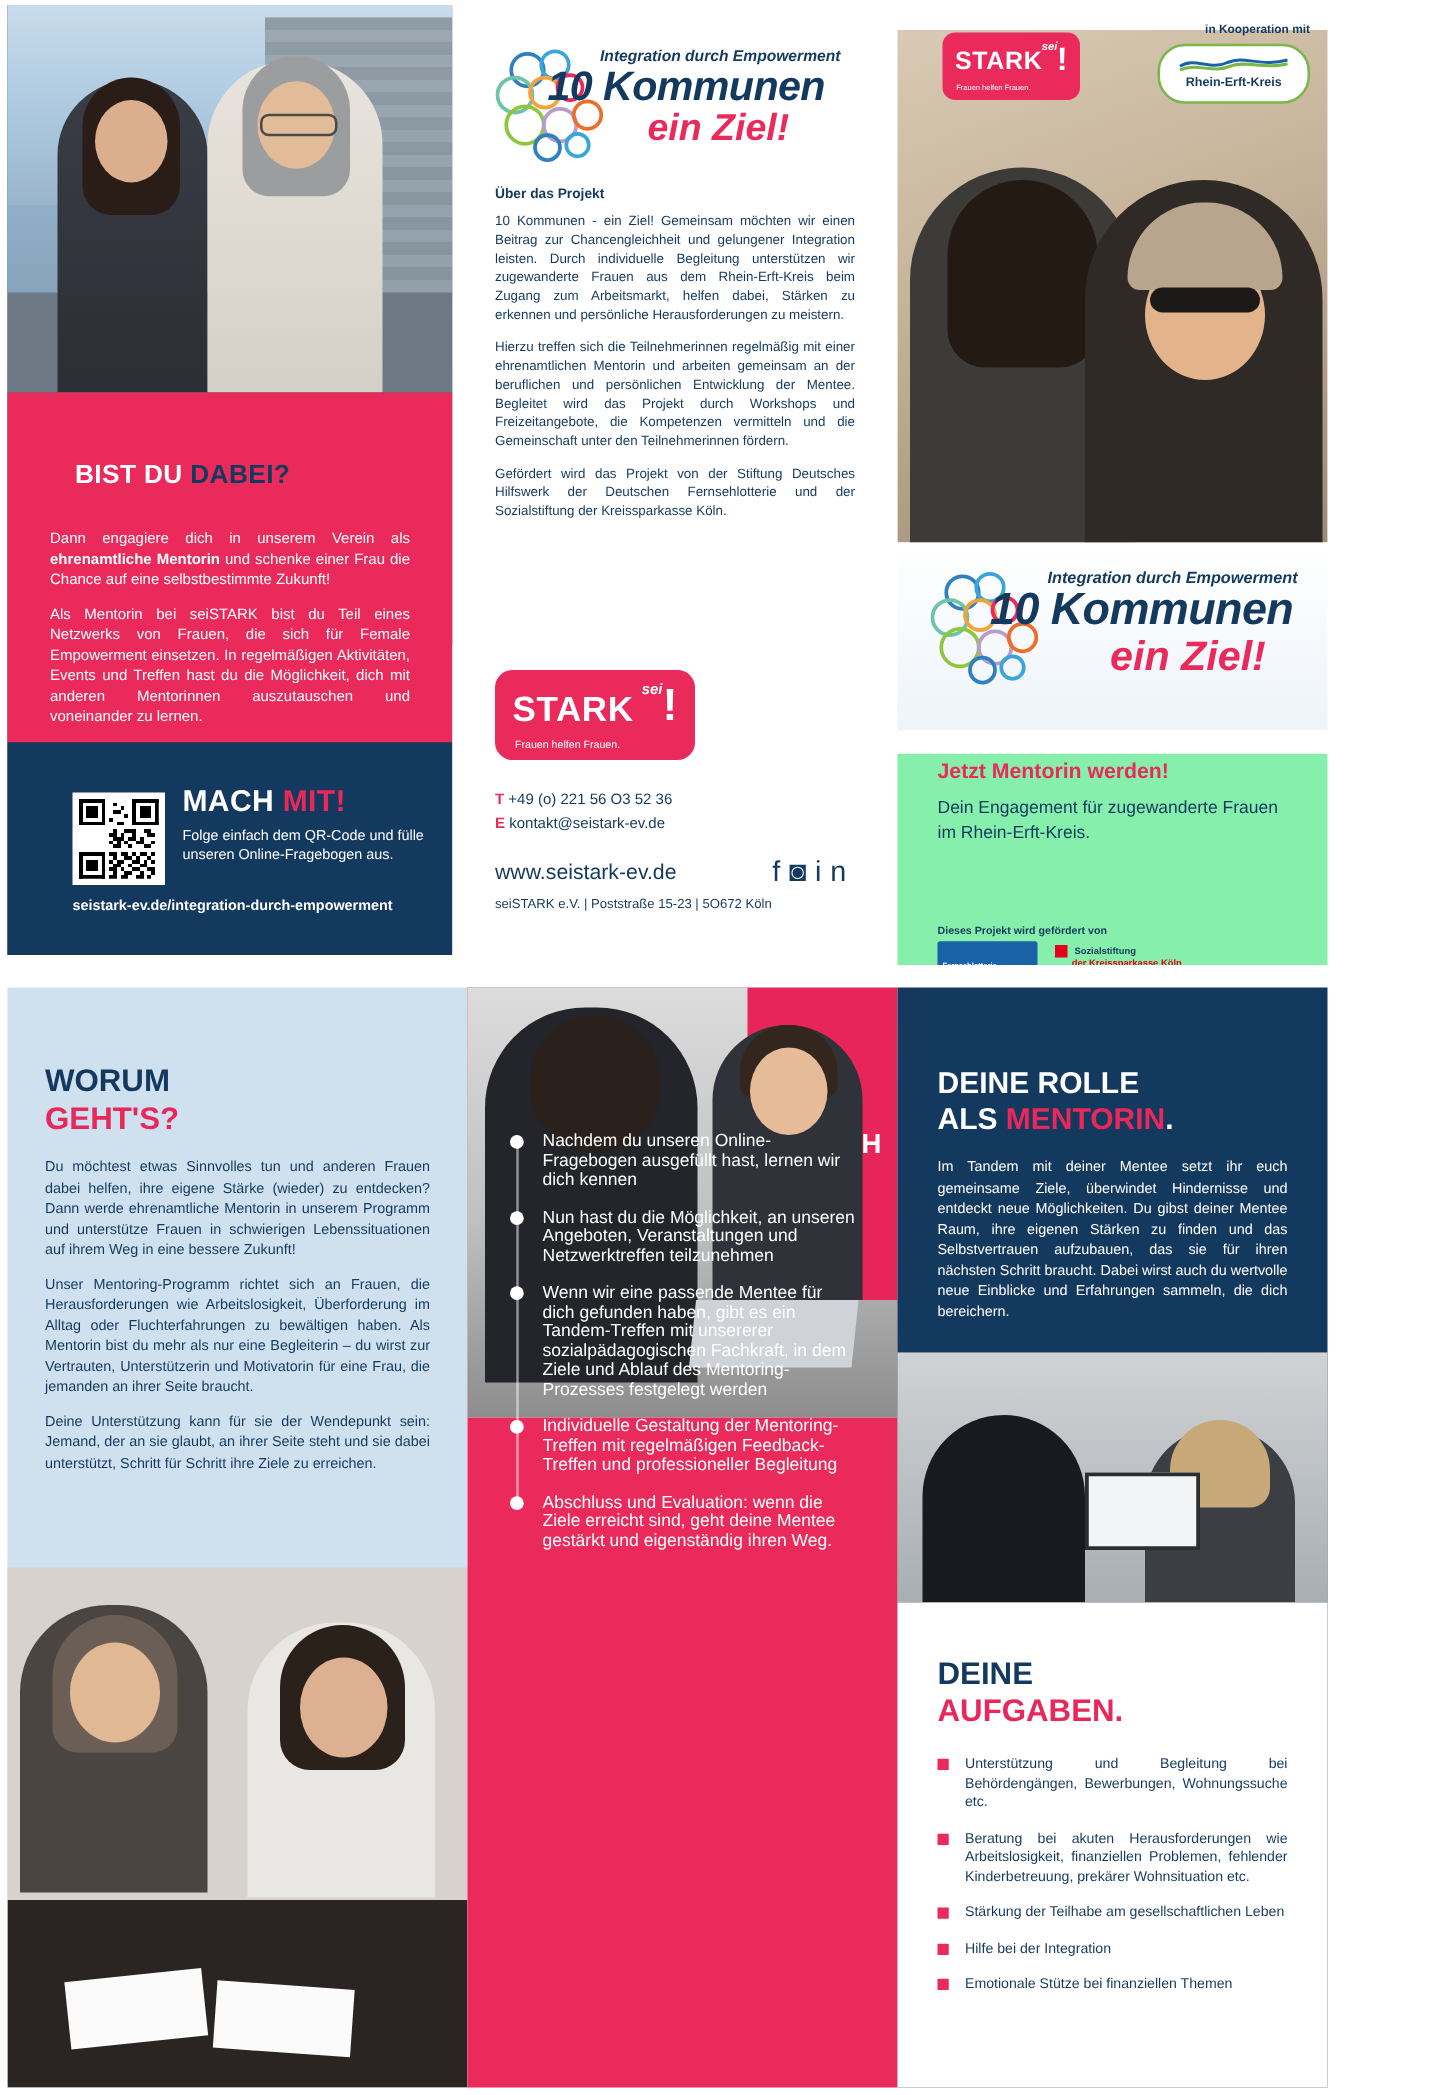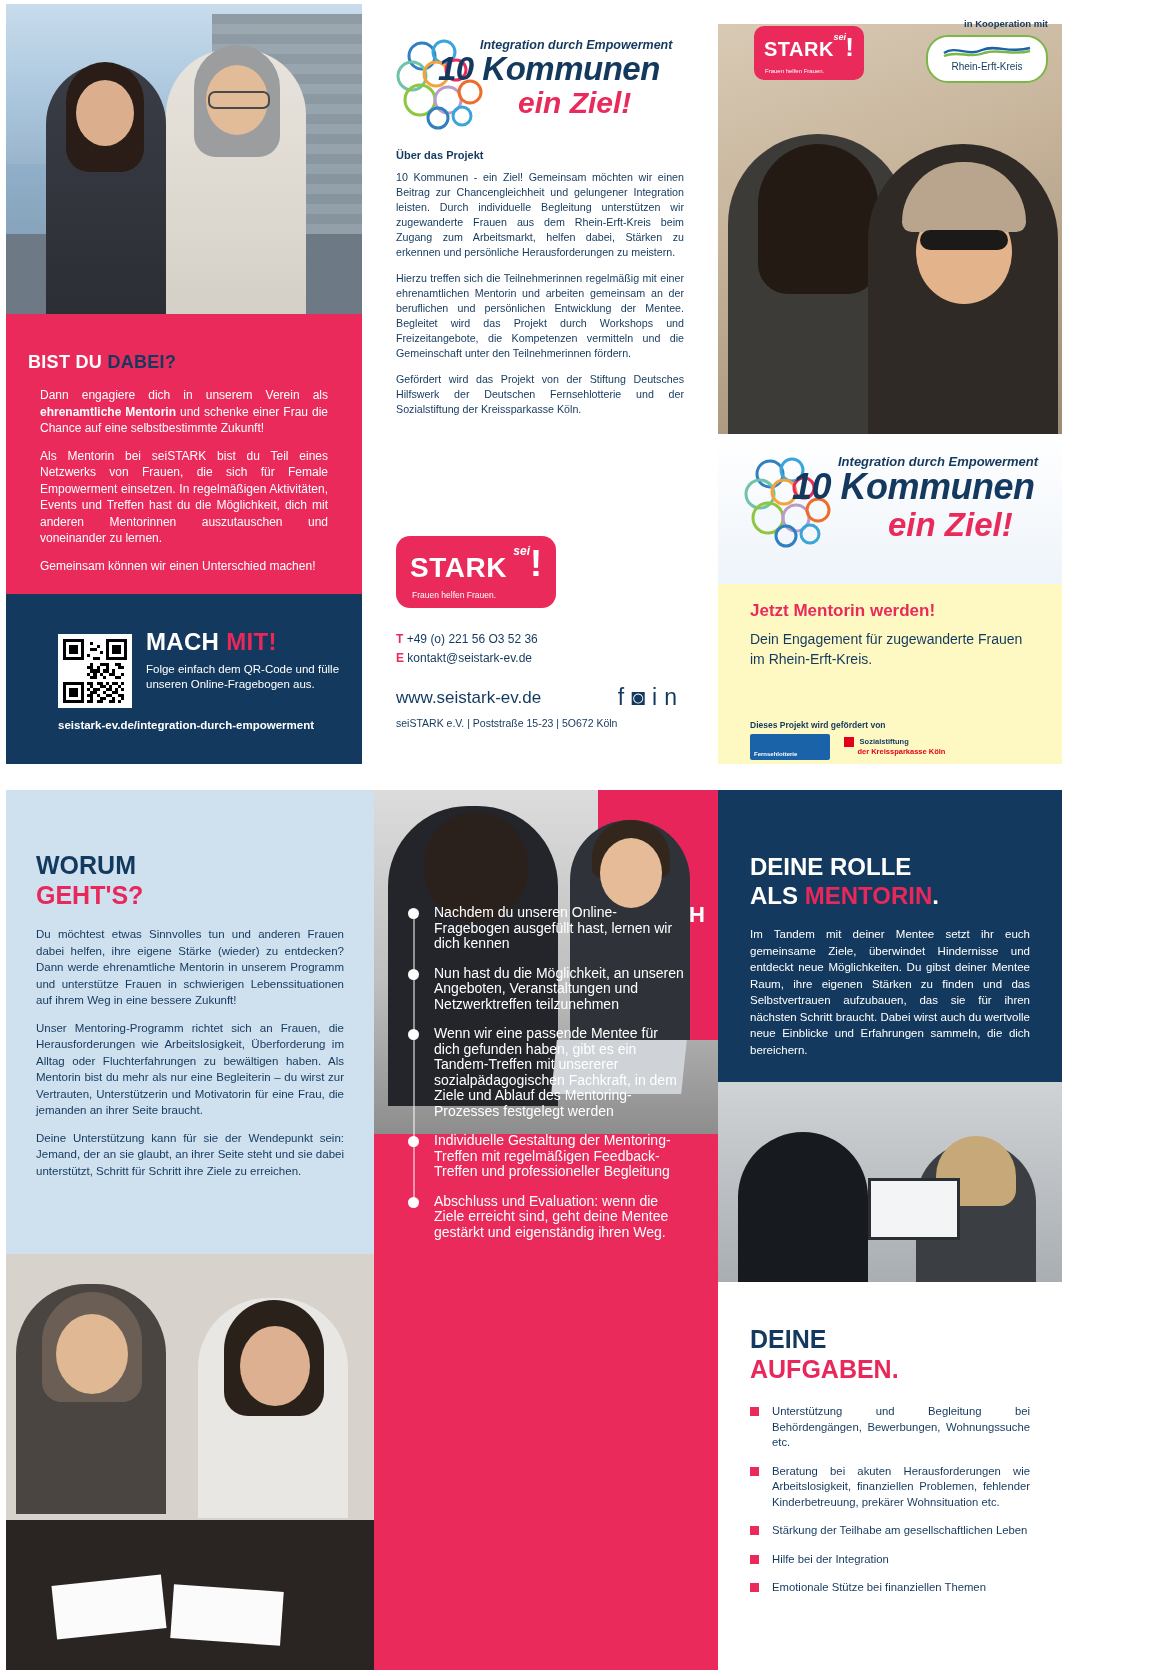--- a/index.html
+++ b/index.html
@@ -26,21 +26,21 @@
      background:linear-gradient(180deg,#3a3d45 0%,#2b2e35 100%);}
   .p1 .hair{position:absolute;left:20px;top:-2px;width:78px;height:110px;border-radius:40px 40px 24px 24px;background:#2a1d17;}
   .p1 .face{position:absolute;left:30px;top:16px;width:58px;height:66px;border-radius:50%;background:#dbae8d;}
   .p2{position:absolute;left:160px;bottom:0;width:140px;height:265px;border-radius:66px 66px 0 0;
      background:linear-gradient(180deg,#e8e4dd 0%,#d5d0c7 100%);}
   .p2 .hair{position:absolute;left:28px;top:-4px;width:86px;height:112px;border-radius:44px 44px 22px 22px;background:#9b9d9f;}
   .p2 .face{position:absolute;left:40px;top:16px;width:62px;height:70px;border-radius:50%;background:#e2bb99;}
   .p2 .glass{position:absolute;left:42px;top:42px;width:58px;height:14px;border:2px solid #4a4a4a;border-radius:7px;}
 
   .s1-redbox{position:absolute;left:0;top:310px;width:356px;height:280px;background:#ea2a5b;color:#fff;}
-  .s1-redbox h2{margin:0;padding:38px 34px 14px 22px;font-size:18px;letter-spacing:.3px;font-weight:bold;}
+  .s1-redbox h2{margin:16px;padding:38px 34px 14px 38px;font-size:21px;letter-spacing:.3px;font-weight:bold;}
   .s1-redbox .body{padding:0 34px;font-size:12px;line-height:16.5px;text-align:justify;}
   .s1-navyblock{position:absolute;left:0;top:590px;width:356px;height:170px;background:#14395e;color:#fff;}
   .qr{position:absolute;left:52px;top:40px;width:74px;height:74px;background:#fff;padding:5px;box-sizing:border-box;}
   .qr svg{display:block;}
   .machmit{position:absolute;left:140px;top:34px;}
   .machmit h3{margin:0;font-size:24px;font-weight:bold;color:#fff;letter-spacing:.3px;}
   .machmit p{margin:6px 0 0 0;font-size:11.5px;line-height:15px;color:#fff;}
   .s1-url{position:absolute;left:52px;top:125px;font-size:11.5px;font-weight:bold;color:#fff;}
 
   .s1-col2{position:absolute;left:356px;top:0;width:356px;height:760px;background:#fff;}
@@ -61,35 +61,35 @@
   .contact .lbl{color:#ea2a5b;font-weight:bold;}
   .www{font-size:17px;font-weight:normal;color:#14395e;}
   .addr{font-size:10.5px;color:#14395e;}
   .socials{font-size:23px;color:#14395e;letter-spacing:7px;}
 
   .s1-col3{position:absolute;left:712px;top:0;width:344px;height:760px;background:#fff;}
   .s1c3-top{position:absolute;left:0;top:0;width:344px;height:110px;background:#fff;}
   .koop{position:absolute;right:14px;top:14px;text-align:center;}
   .koop .t{font-size:9.5px;font-weight:bold;color:#14395e;text-align:right;}
   .rek{margin-top:6px;width:118px;height:44px;border-radius:22px;border:2px solid #7ab648;position:relative;background:#fff;}
-  .rek .txt{position:absolute;left:0;right:0;top:24px;text-align:center;font-size:10px;font-weight:normal;color:#14395e;}
+  .rek .txt{position:absolute;left:0;right:0;top:24px;text-align:center;font-size:10px;font-weight:bold;color:#14395e;}
   .rek .wave{position:absolute;left:14px;top:8px;width:90px;height:12px;}
   .s1c3-photo{position:absolute;left:0;top:20px;width:344px;height:410px;overflow:hidden;background:#e6d9c8;}
   .hug{position:absolute;left:0;top:0;width:100%;height:100%;
     background:linear-gradient(160deg,#d9cab5 0%,#c7b49b 40%,#9c8a74 100%);}
   .hugA{position:absolute;left:10px;bottom:-30px;width:180px;height:330px;border-radius:90px 90px 0 0;background:#3d3b38;}
   .hugA .f{position:absolute;left:44px;top:40px;width:92px;height:104px;border-radius:50%;background:#d8a781;}
   .hugA .h{position:absolute;left:30px;top:10px;width:120px;height:150px;border-radius:60px 60px 30px 30px;background:#241a14;}
   .hugB{position:absolute;right:4px;bottom:-30px;width:190px;height:320px;border-radius:95px 95px 0 0;background:#2f2a25;}
   .hugB .f{position:absolute;left:48px;top:56px;width:96px;height:104px;border-radius:50%;background:#e3b48c;}
   .hugB .beanie{position:absolute;left:34px;top:18px;width:124px;height:70px;border-radius:62px 62px 10px 10px;background:#b9a58d;}
   .hugB .sun{position:absolute;left:52px;top:86px;width:88px;height:20px;background:#1c1a18;border-radius:10px;}
   .s1c3-logo{position:absolute;left:0;top:430px;width:344px;height:150px;
     background:linear-gradient(180deg,#ffffff 0%,#eef4fa 100%);}
-  .s1c3-body{position:absolute;left:0;top:580px;width:344px;height:180px;background:#fef9c3;padding:17px 32px;box-sizing:border-box;}
+  .s1c3-body{position:absolute;left:0;top:599px;width:344px;height:180px;background:#86efac;padding:4px 32px;box-sizing:border-box;}
   .s1c3-body h3{margin:0 0 8px 0;font-size:17px;color:#ea2a5b;font-weight:bold;}
   .s1c3-body p{font-size:14px;line-height:20px;color:#14395e;}
   .foerder{position:absolute;left:32px;top:136px;}
   .foerder .t{font-size:8.5px;font-weight:bold;color:#14395e;margin-bottom:4px;}
   .fbox{display:inline-block;vertical-align:middle;width:80px;height:26px;background:#1b63a8;border-radius:2px;position:relative;}
   .fbox span{position:absolute;left:4px;bottom:3px;font-size:6px;color:#fff;font-weight:bold;}
   .fbox2{display:inline-block;vertical-align:middle;margin-left:10px;font-size:7.5px;line-height:10px;color:#e2001a;font-weight:bold;}
 
   
   .divider{position:absolute;left:0;top:772px;width:1164px;height:16px;background:#fff;}

